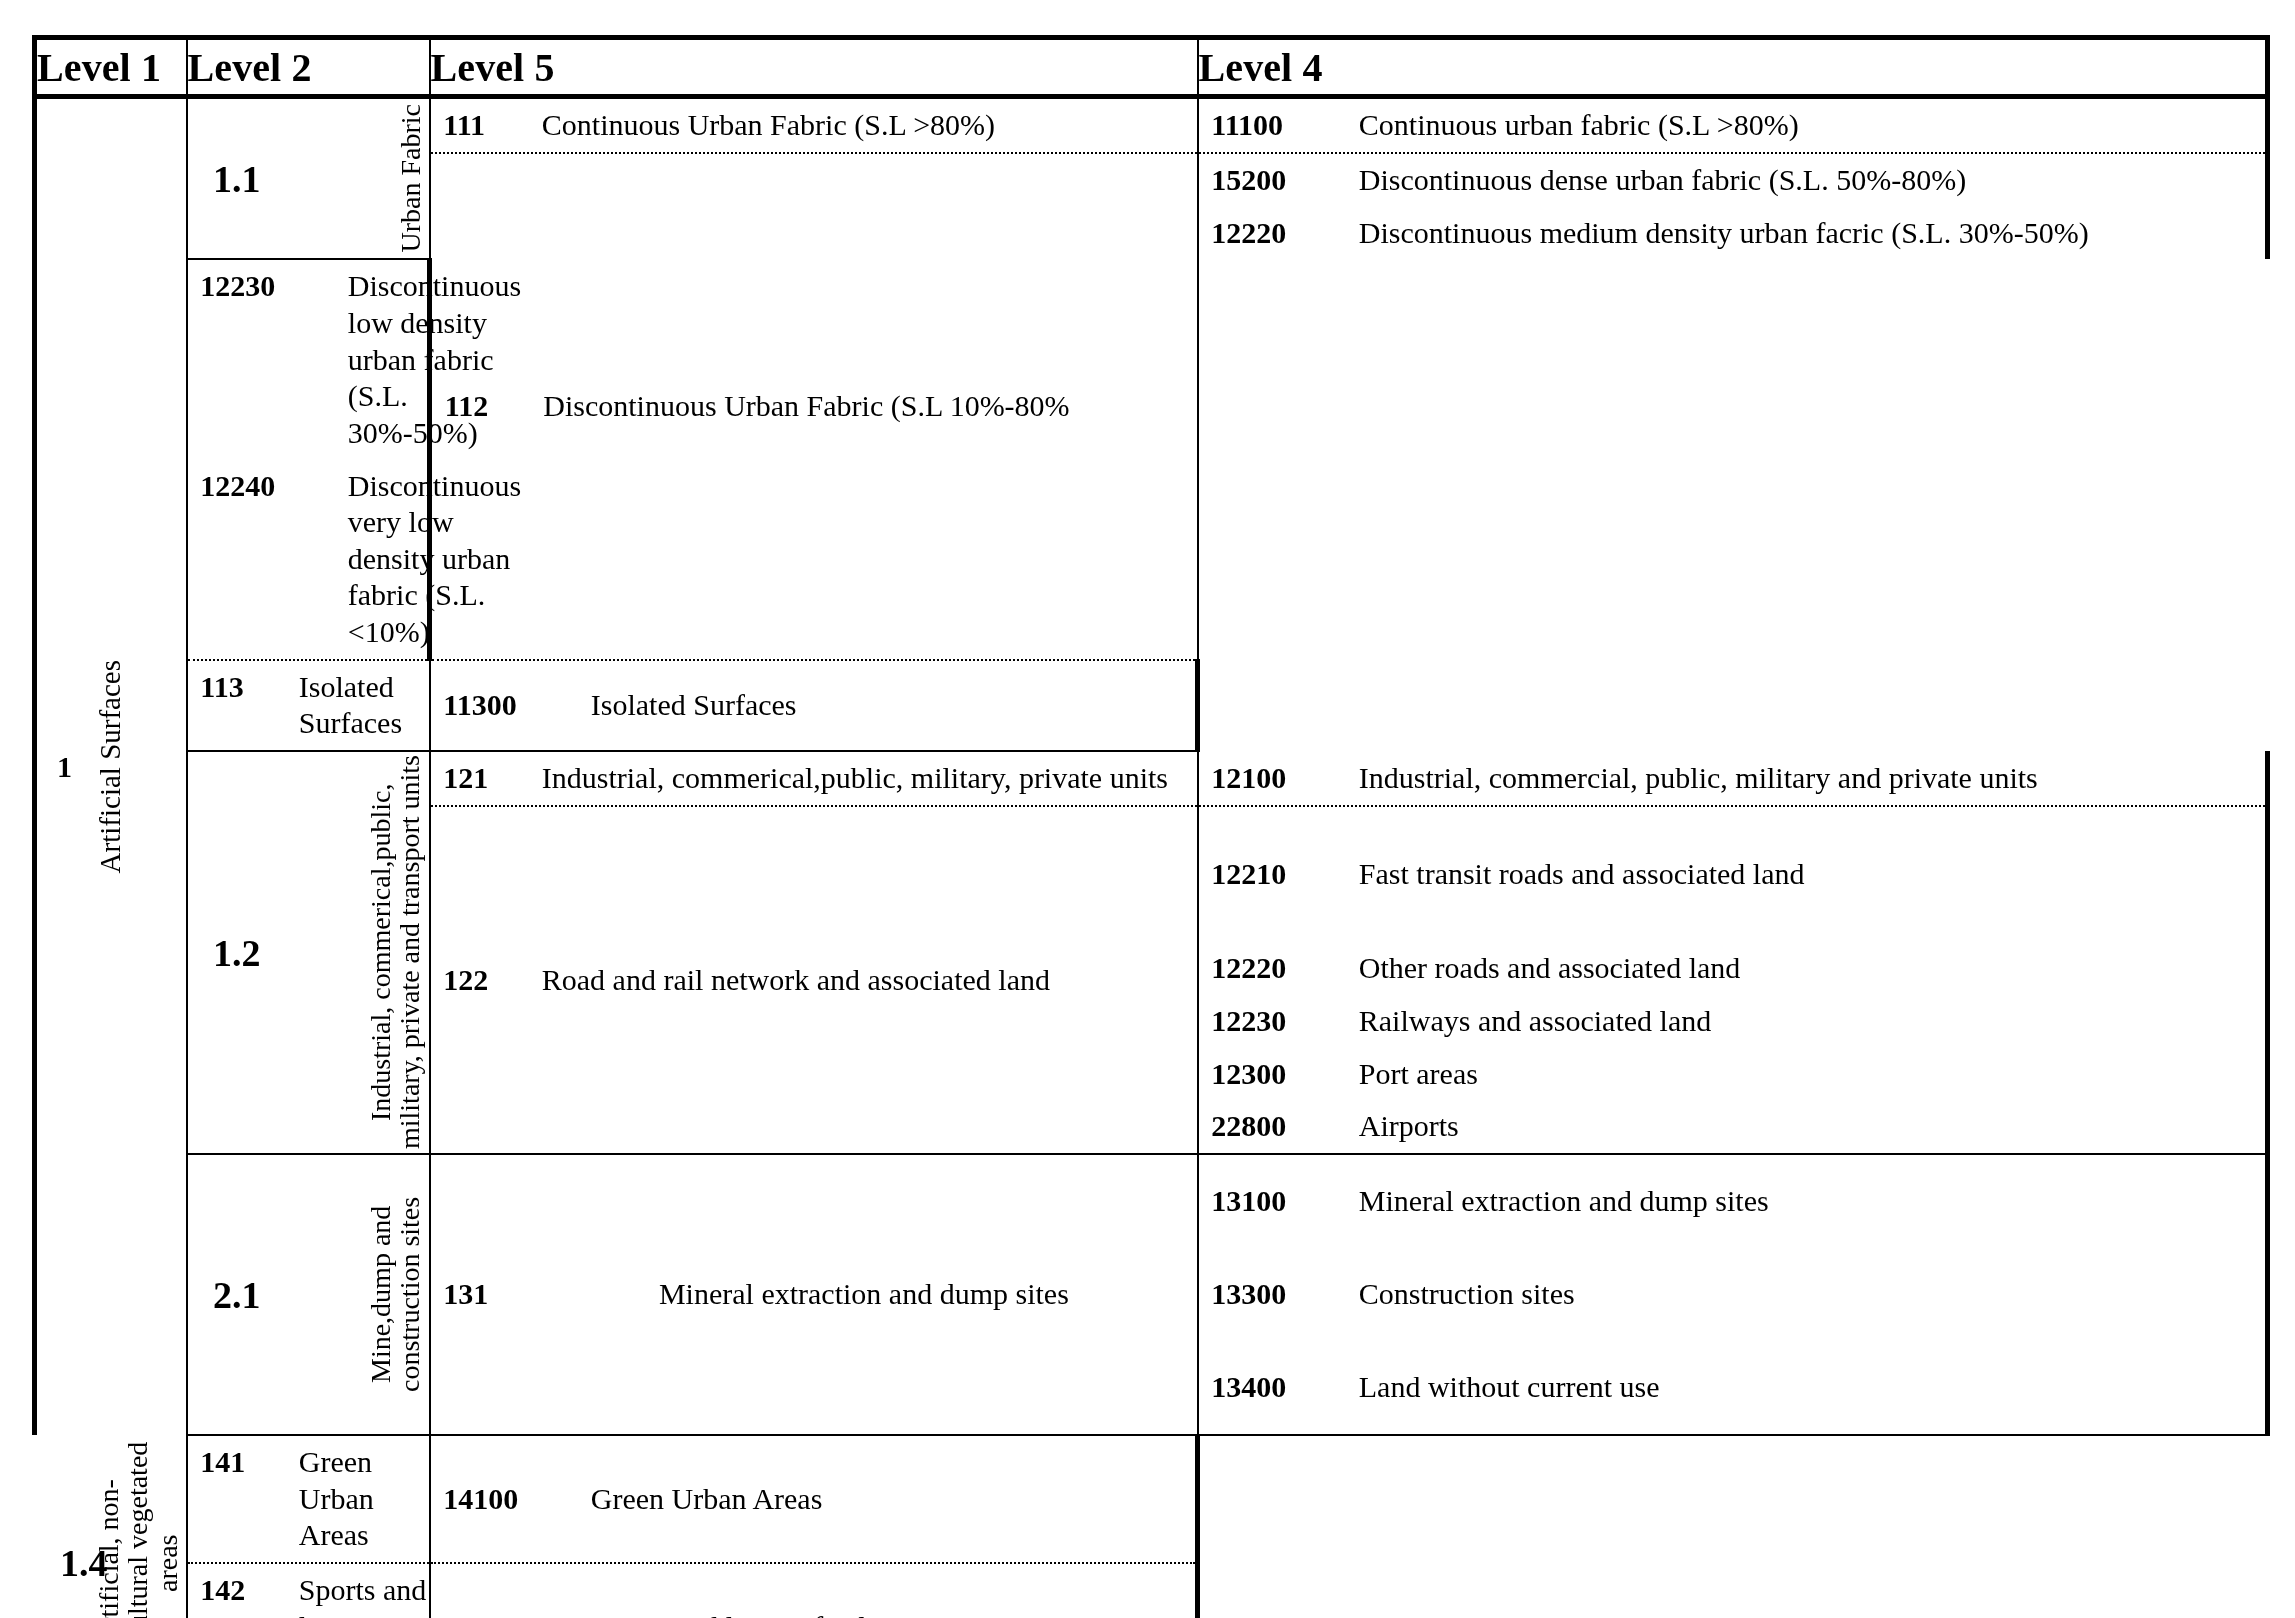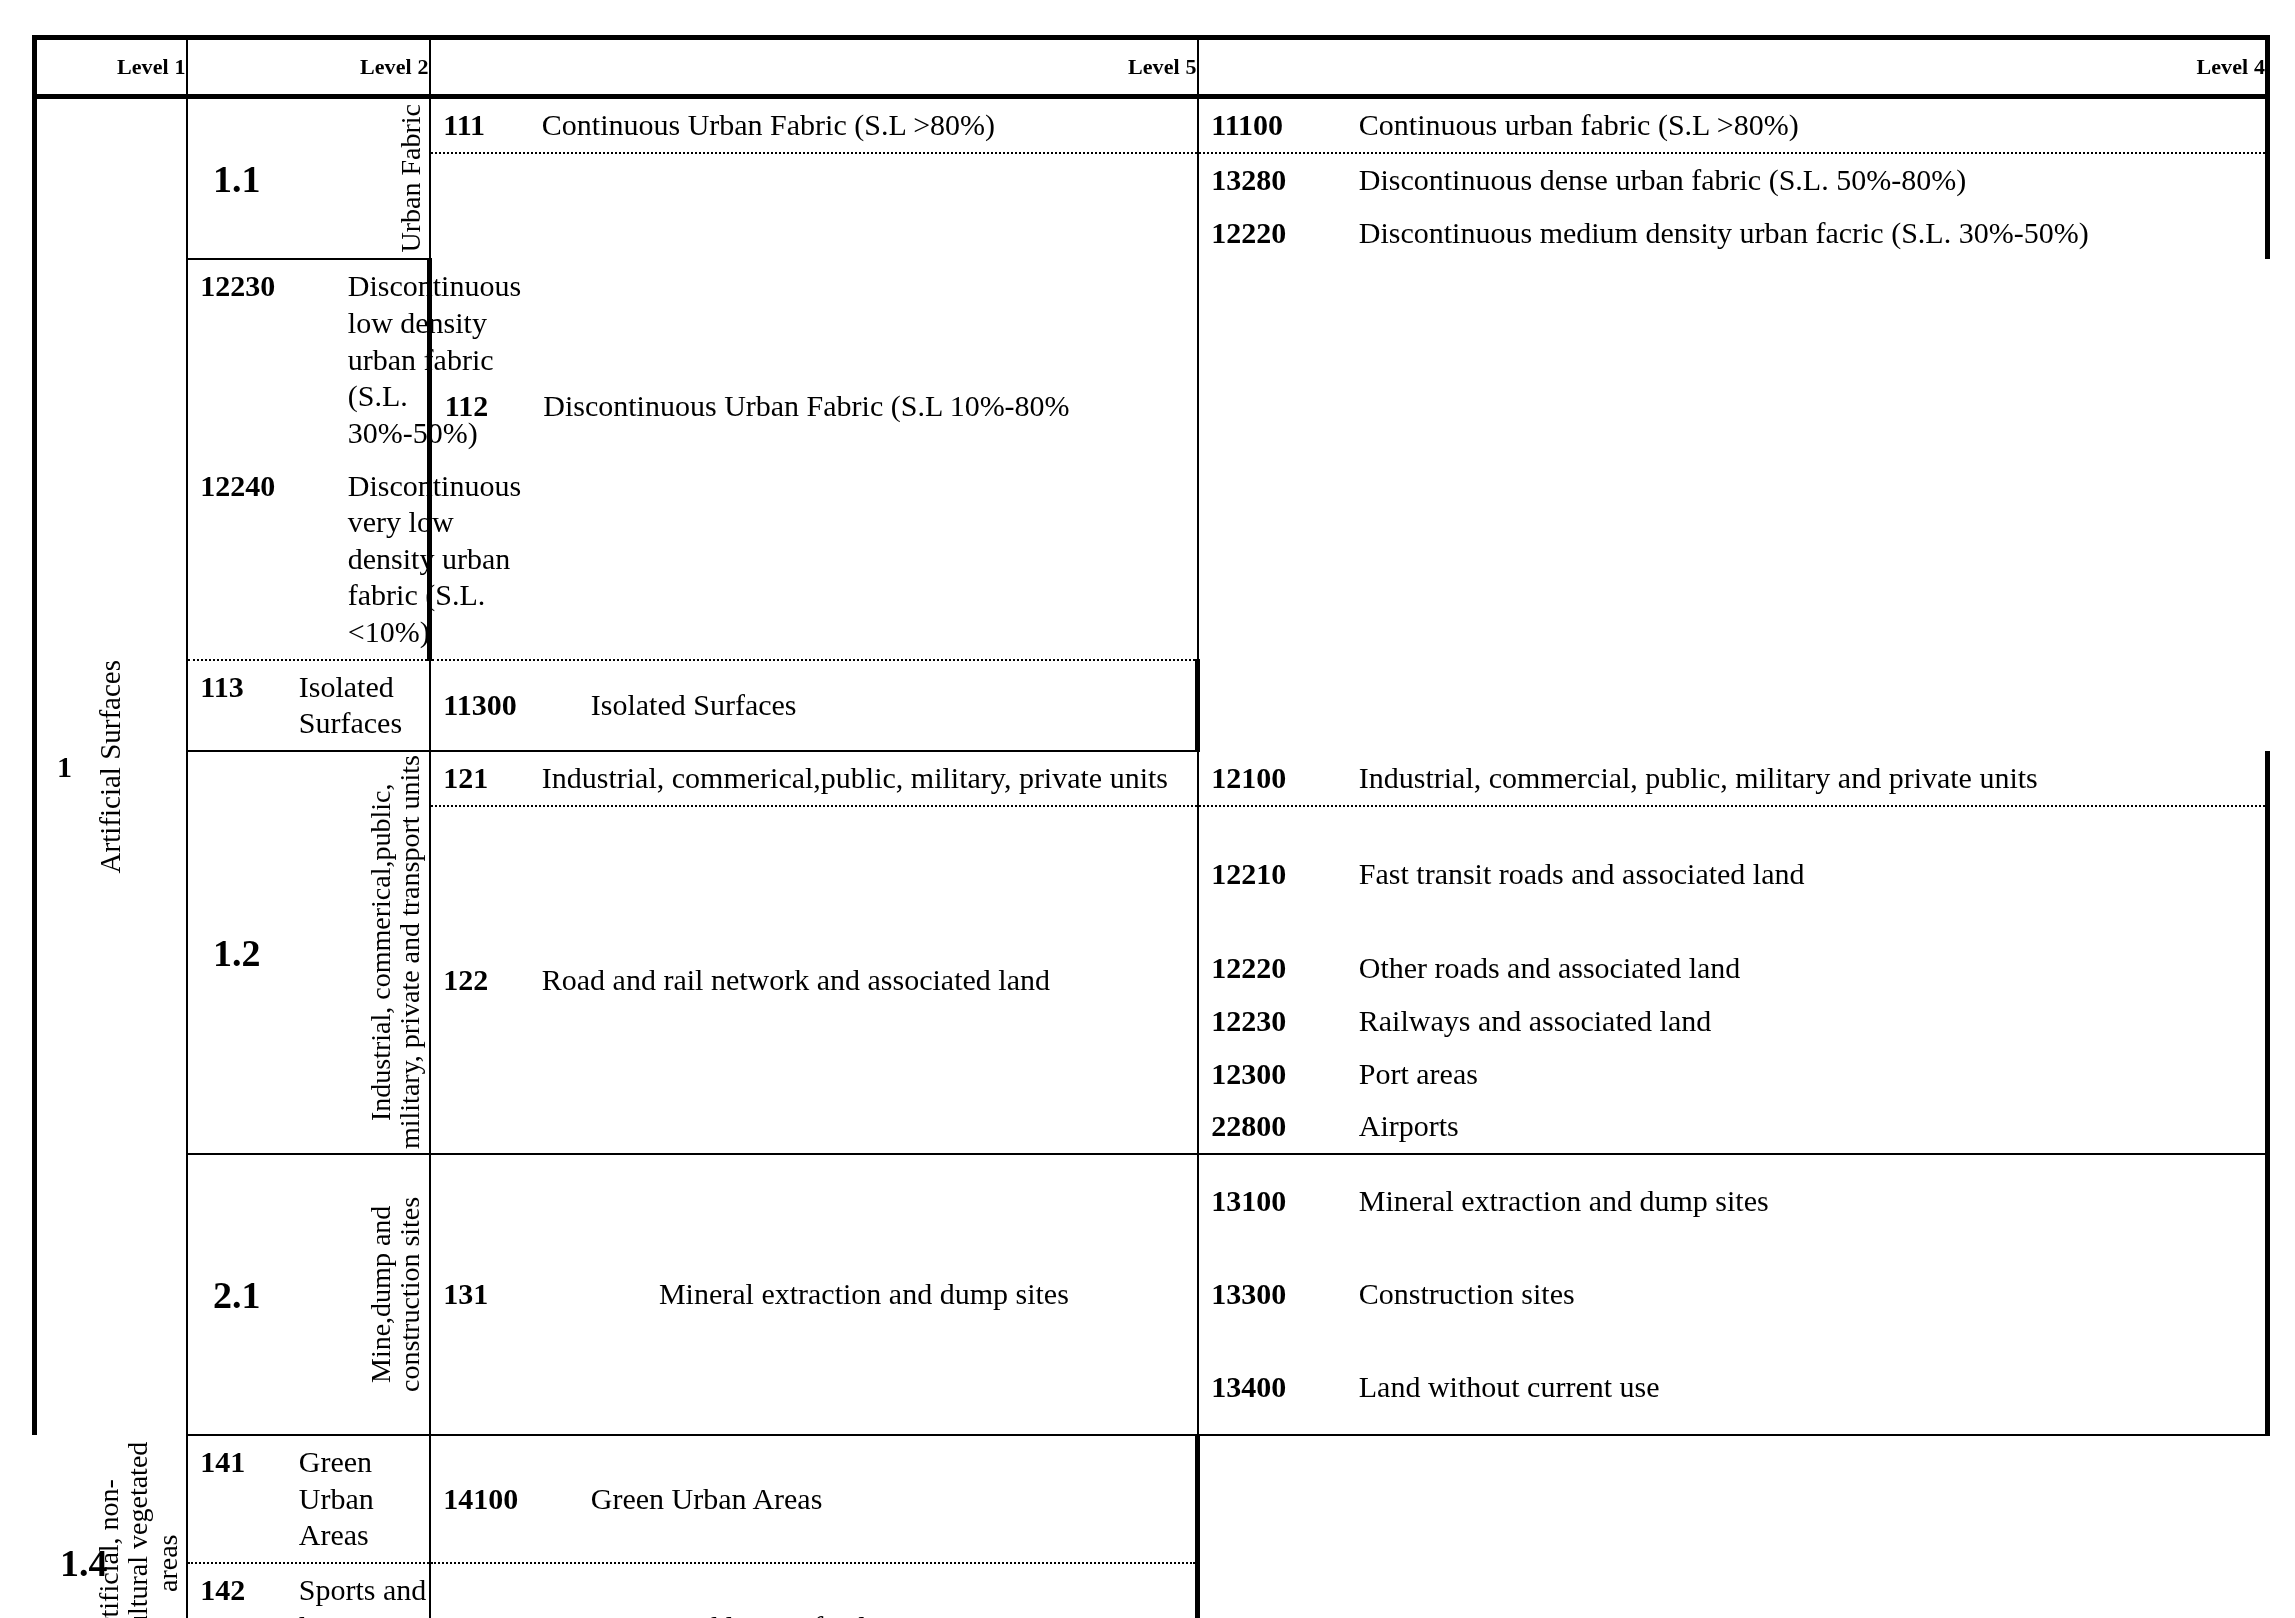--- a/index.html
+++ b/index.html
@@ -28,23 +28,23 @@
   .bb-thick{border-bottom:5.2px solid #000;}
   .bb-solid{border-bottom:2.3px solid #000;}
   .br-solid{border-right:2.3px solid #000;}
   .bb-dot{border-bottom:2.3px dotted #000;}
 
   .outerL{border-left:5.2px solid #000;}
   .outerR{border-right:5.2px solid #000;}
 
   
   .hdr{
-    text-align:right;
+    text-align:left;
     font-weight:bold;
-    font-size:22px;
+    font-size:40px;
     height:54px;
     letter-spacing:0.1px;
   }
 
   
   .lvl1cell{position:relative;}
   .lvl1inner{
     position:relative;
     height:100%;
     display:flex;
@@ -164,21 +164,21 @@
     <td class="br-solid bb-dot" rowspan="4">
       <div class="cellbox">
               <div class="item" style="width:100%">
                 <span class="code l3code">112</span>
                 <span class="lbl">Discontinuous Urban Fabric (S.L 10%-80%</span>
               </div>
             </div>
     </td>
     <td class="outerR">
       <div class="item">
-              <span class="code l4code">13280</span>
+              <span class="code l4code">15200</span>
               <span class="lbl">Discontinuous dense urban fabric (S.L. 50%-80%)</span>
             </div>
     </td>
   </tr>
   <tr>
     <td class="outerR">
       <div class="item">
               <span class="code l4code">12220</span>
               <span class="lbl">Discontinuous medium density urban facric (S.L. 30%-50%)</span>
             </div>

